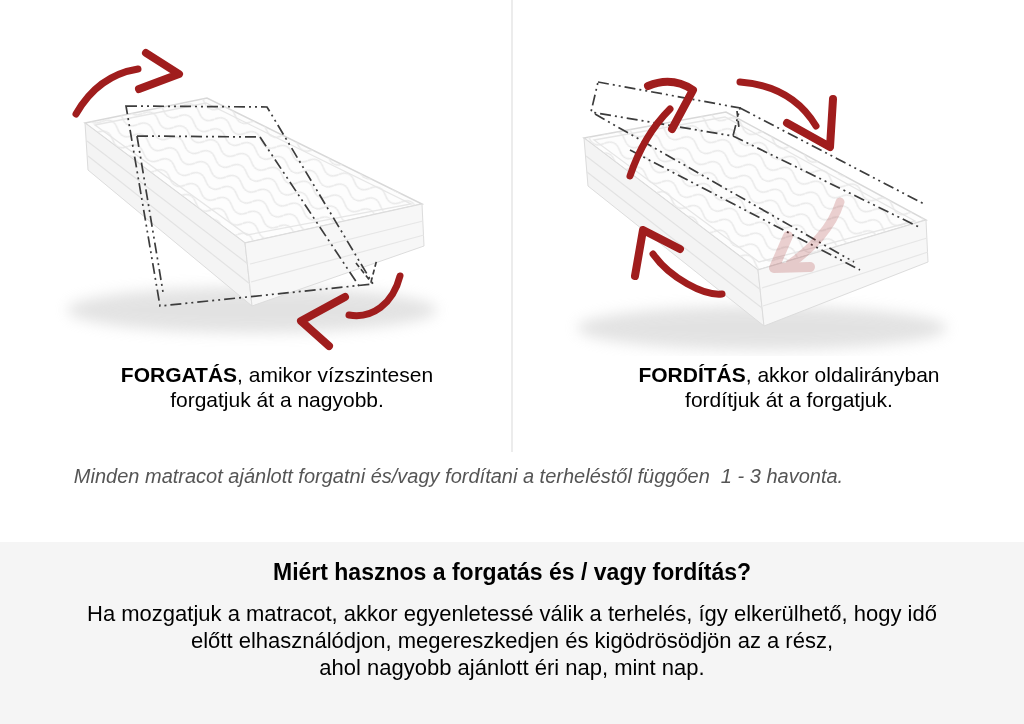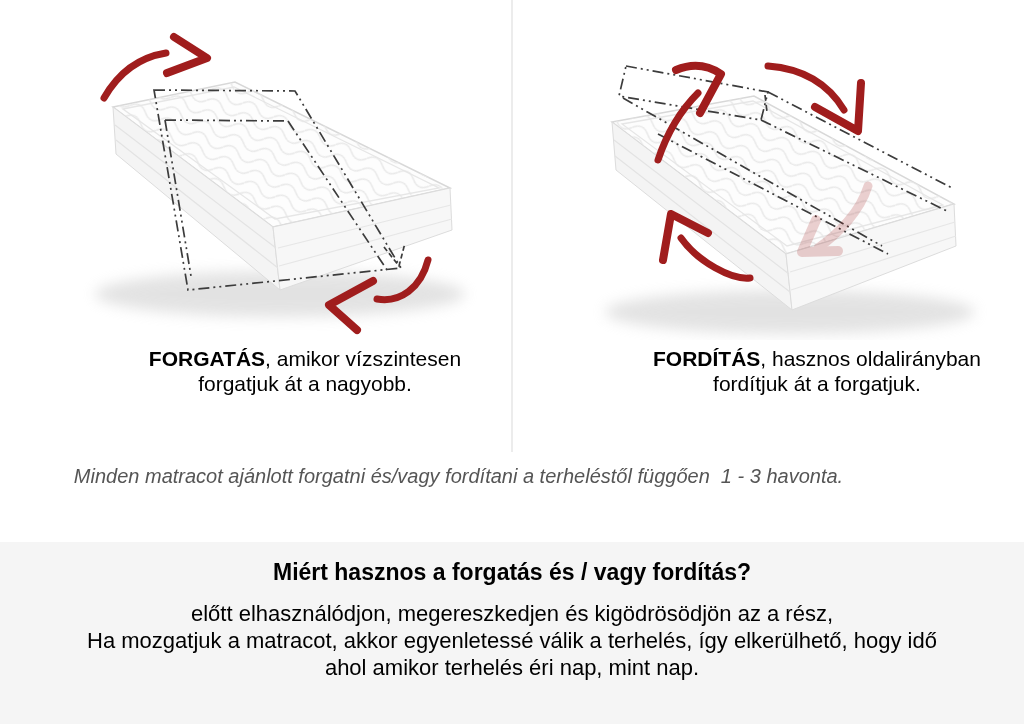--- a/index.html
+++ b/index.html
@@ -8,21 +8,21 @@
     background: #ffffff;
     overflow: hidden;
     font-family: "Liberation Sans", sans-serif;
     color: #000;
     position: relative;
   }
   .page { width: 1024px; height: 724px; position: relative; }
 
   
   .comparison { position: relative; width: 1024px; height: 455px; }
-  .panel { position: absolute; top: 0; width: 554px; height: 455px; padding-left: 28px; }
+  .panel { position: absolute; top: 16px; width: 554px; height: 455px; }
   .panel.left  { left: 0; }
   .panel.right { left: 512px; }
   .divider {
     position: absolute; left: 511px; top: 0;
     width: 2px; height: 452px;
     background: var(--divider, #ececec);
   }
   .illus { display: block; width: 512px; height: 340px; }
 
   .caption {
@@ -151,31 +151,31 @@
         <g class="red" fill="none" stroke-linecap="round" stroke-linejoin="round">
           <path d="M228,66 Q280,70 304,110" stroke-width="7"></path>
           <path d="M275,107 L318,131 L321,83" stroke-width="8"></path>
         </g>
         <g class="red" fill="none" stroke-linecap="round" stroke-linejoin="round">
           <path d="M210,278 C192,280 158,262 141,238" stroke-width="7"></path>
           <path d="M123,260 L131,214 L168,233" stroke-width="8"></path>
         </g>
       </svg>
       <div class="caption">
-        <div><b>FORDÍTÁS</b><span>, hasznos oldalirányban</span></div>
+        <div><b>FORDÍTÁS</b><span>, akkor oldalirányban</span></div>
         <div>fordítjuk át a forgatjuk.</div>
       </div>
     </section>
 
   </div>
 
   <p class="note">Minden matracot ajánlott forgatni és/vagy fordítani a terheléstől függően  1 - 3 havonta.</p>
 
   <section class="info">
     <h2 class="info-heading">Miért hasznos a forgatás és / vagy fordítás?</h2>
     <div class="info-paragraph">
+      <div class="info-line">Ha mozgatjuk a matracot, akkor egyenletessé válik a terhelés, így elkerülhető, hogy idő</div>
       <div class="info-line">előtt elhasználódjon, megereszkedjen és kigödrösödjön az a rész,</div>
-      <div class="info-line">Ha mozgatjuk a matracot, akkor egyenletessé válik a terhelés, így elkerülhető, hogy idő</div>
-      <div class="info-line">ahol amikor terhelés éri nap, mint nap.</div>
+      <div class="info-line">ahol nagyobb ajánlott éri nap, mint nap.</div>
     </div>
   </section>
 
 </div>
 
 </body></html>

